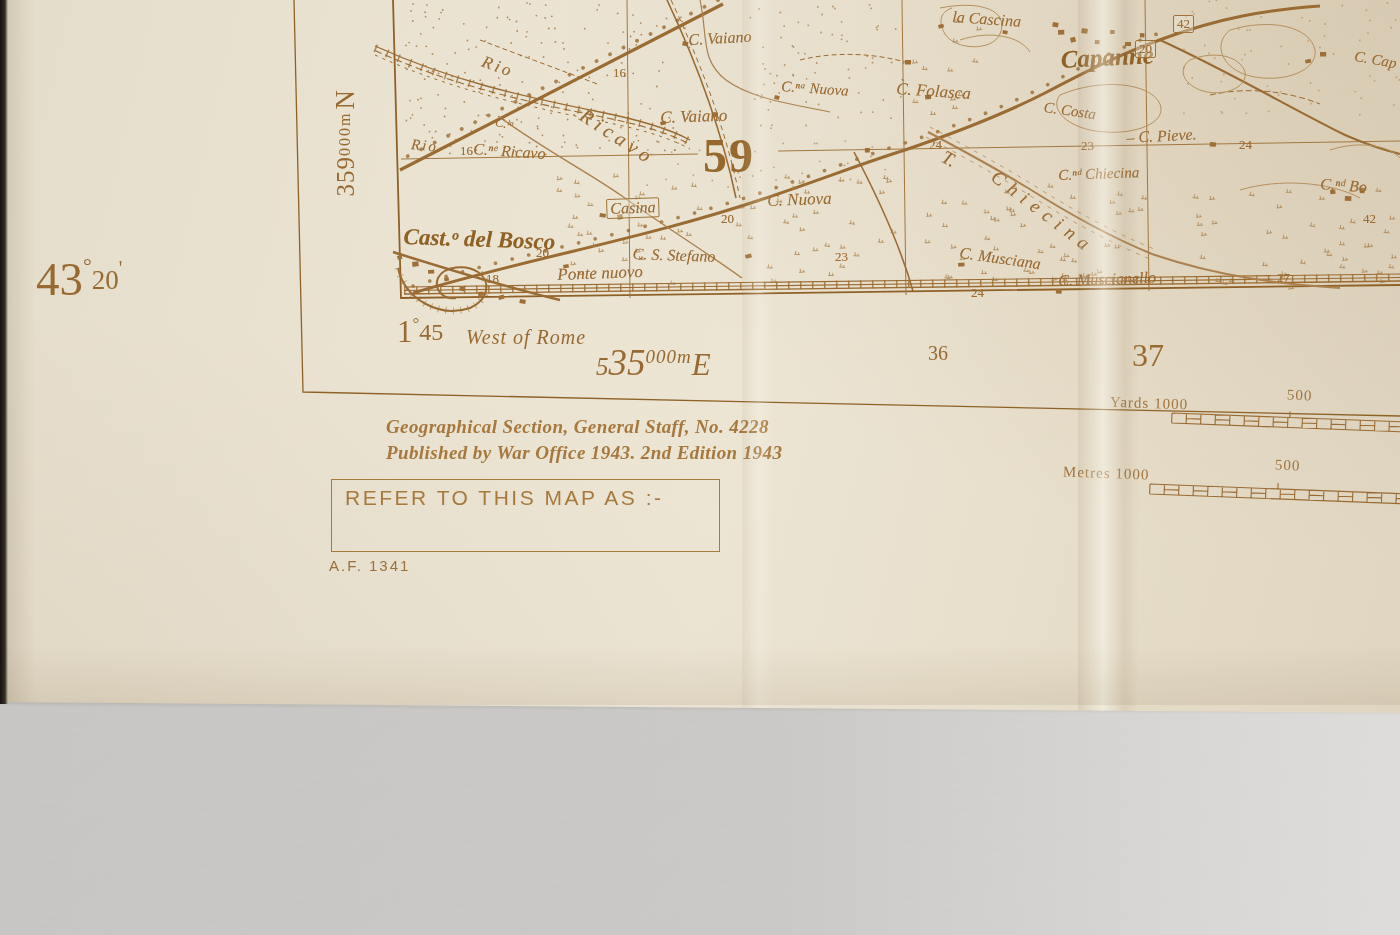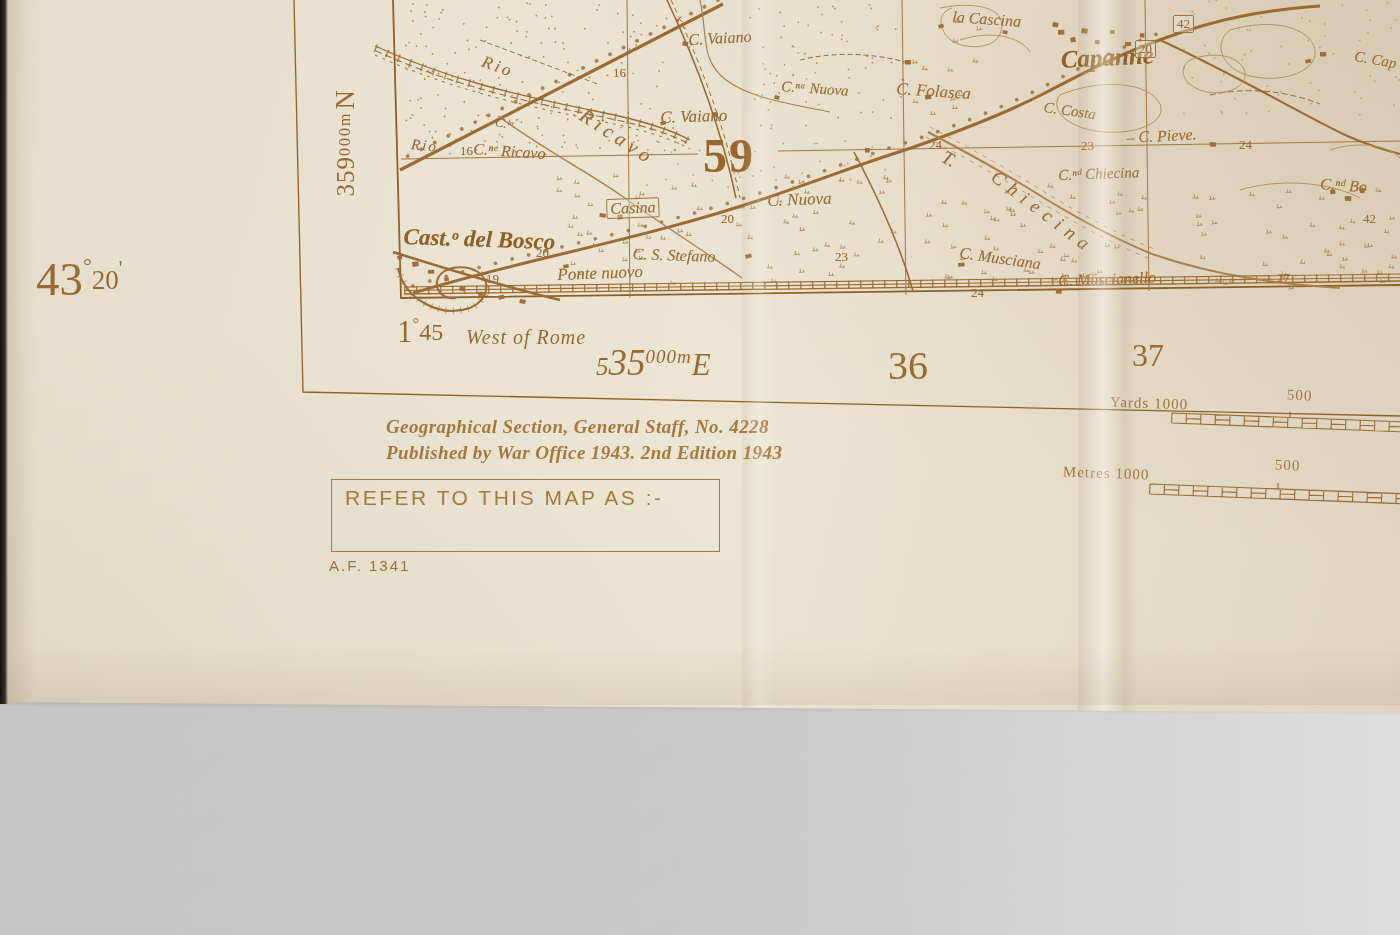--- a/index.html
+++ b/index.html
@@ -42,21 +42,21 @@
   .northing{left:268px;top:104px;width:154px;transform:rotate(-90deg);letter-spacing:1px;}
   .northing .bg1{font-size:25px;} .northing .sm{font-size:16px;position:relative;top:-4px;letter-spacing:2px;}
   .northing .bg2{font-size:27px;margin-left:2px;}
   .lat{left:36px;top:252px;}
   .lat .bg{font-size:47px;} .lat .dg{font-size:22px;vertical-align:22px;} .lat .md{font-size:27px;vertical-align:6px;} .lat .pr{font-size:20px;vertical-align:20px;}
   .lon{left:397px;top:314px;}
   .lon .bg{font-size:31px;} .lon .dg{font-size:17px;vertical-align:13px;} .lon .md{font-size:24px;vertical-align:2px;margin-top:31px;}
   .wor{left:466px;top:326px;font-style:italic;font-size:20px;letter-spacing:1px;}
   .easting{left:596px;top:341px;font-style:italic;}
   .easting .p1{font-size:25px;} .easting .p2{font-size:37px;} .easting .p3{font-size:19px;vertical-align:12px;letter-spacing:1px;} .easting .p4{font-size:31px;}
-  .e36{left:888px;top:342px;font-size:40px;}
+  .e36{left:928px;top:342px;font-size:20px;}
   .e37{left:1132px;top:337px;font-size:32px;}
   .g59{left:703px;top:128px;font-size:48px;font-weight:bold;color:#96682e;letter-spacing:2px;}
   .imp{font-style:italic;font-weight:600;font-size:19px;color:#a6783e;letter-spacing:.4px;}
   .imp.l1{left:386px;top:416px;} .imp.l2{left:386px;top:442px;}
   .refer{left:331px;top:479px;width:387px;height:71px;border:1.5px solid #a8793d;
     font-family:"Liberation Sans","DejaVu Sans",sans-serif;color:#a8793d;}
   .refer .r1{position:absolute;left:13px;top:6px;font-size:21px;letter-spacing:2.5px;text-align:center;}
   .refer .r2{position:absolute;left:13px;top:36px;font-size:15px;letter-spacing:1.1px;}
   .stock{left:329px;top:557px;font-family:"Liberation Sans","DejaVu Sans",sans-serif;
     font-size:15px;letter-spacing:2px;color:#9c7038;}
@@ -708,21 +708,21 @@
         <span class="" style="left: 633px; top: 245px; font-size: 16px; letter-spacing: 0px; transform: rotate(2deg);">C. S. Stefano</span>
         <span class="" style="left: 557px; top: 265px; font-size: 17px; letter-spacing: 0px; transform: rotate(-2deg);">Ponte nuovo</span>
         <span class="" style="left: 961px; top: 244px; font-size: 16px; letter-spacing: 0px; transform: rotate(8deg);">C. Musciana</span>
         <span class="" style="left: 1058px; top: 272px; font-size: 16px; letter-spacing: 0px; transform: rotate(-2deg);">C. Muscianello</span>
         <span class="" style="left: 1356px; top: 48px; font-size: 15px; letter-spacing: 0px; transform: rotate(10deg);">C. Cap</span>
         <span class="" style="left: 1321px; top: 175px; font-size: 16px; letter-spacing: 0px; transform: rotate(4deg);">C.ⁿᵈ Bo</span>
         <span class="num" style="left: 460px; top: 143px;">16</span>
         <span class="num" style="left: 613px; top: 65px;">16</span>
         <span class="num" style="left: 536px; top: 245px;">20</span>
         <span class="num" style="left: 721px; top: 211px;">20</span>
-        <span class="num" style="left: 486px; top: 271px;">19</span>
+        <span class="num" style="left: 486px; top: 271px;">18</span>
         <span class="num" style="left: 835px; top: 249px;">23</span>
         <span class="num" style="left: 1081px; top: 138px;">23</span>
         <span class="num" style="left: 929px; top: 137px;">24</span>
         <span class="num" style="left: 971px; top: 285px;">24</span>
         <span class="num" style="left: 1277px; top: 270px; text-align: center;">27</span>
         <span class="num" style="left: 1239px; top: 137px;">24</span>
         <span class="num boxed" style="left: 1135px; top: 40px;">20</span>
         <span class="num boxed" style="left: 1173px; top: 15px;">42</span>
         <span class="num" style="left: 1363px; top: 211px;">42</span>
       </div>

